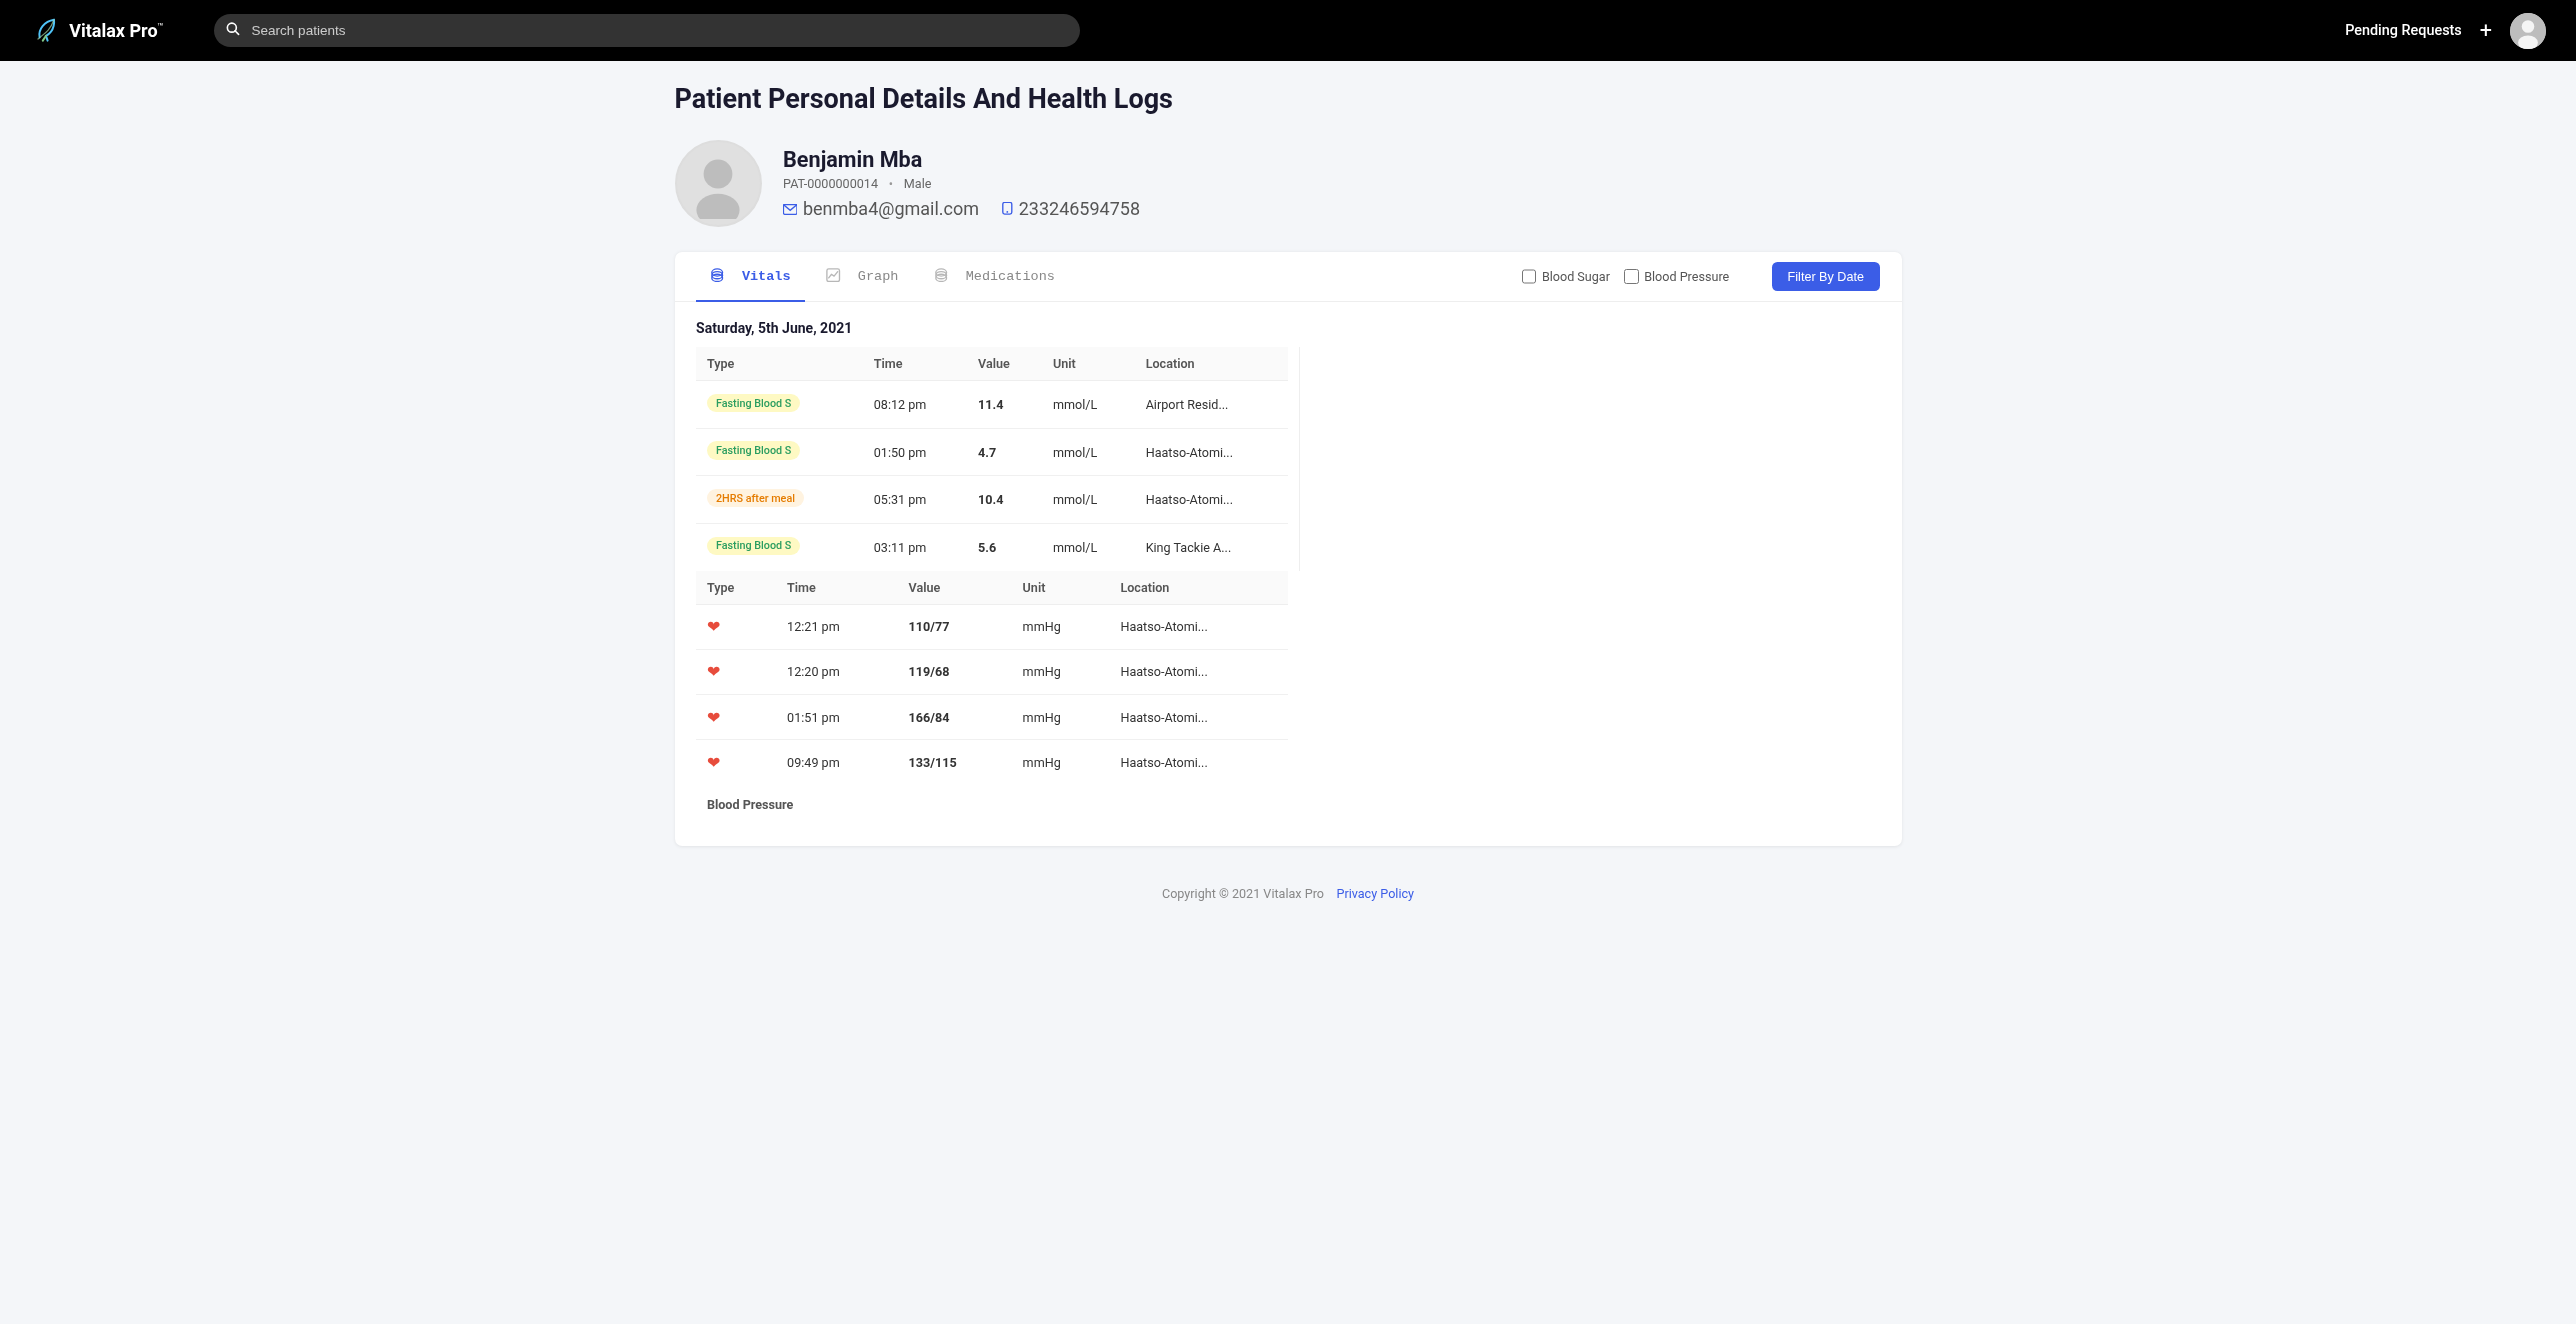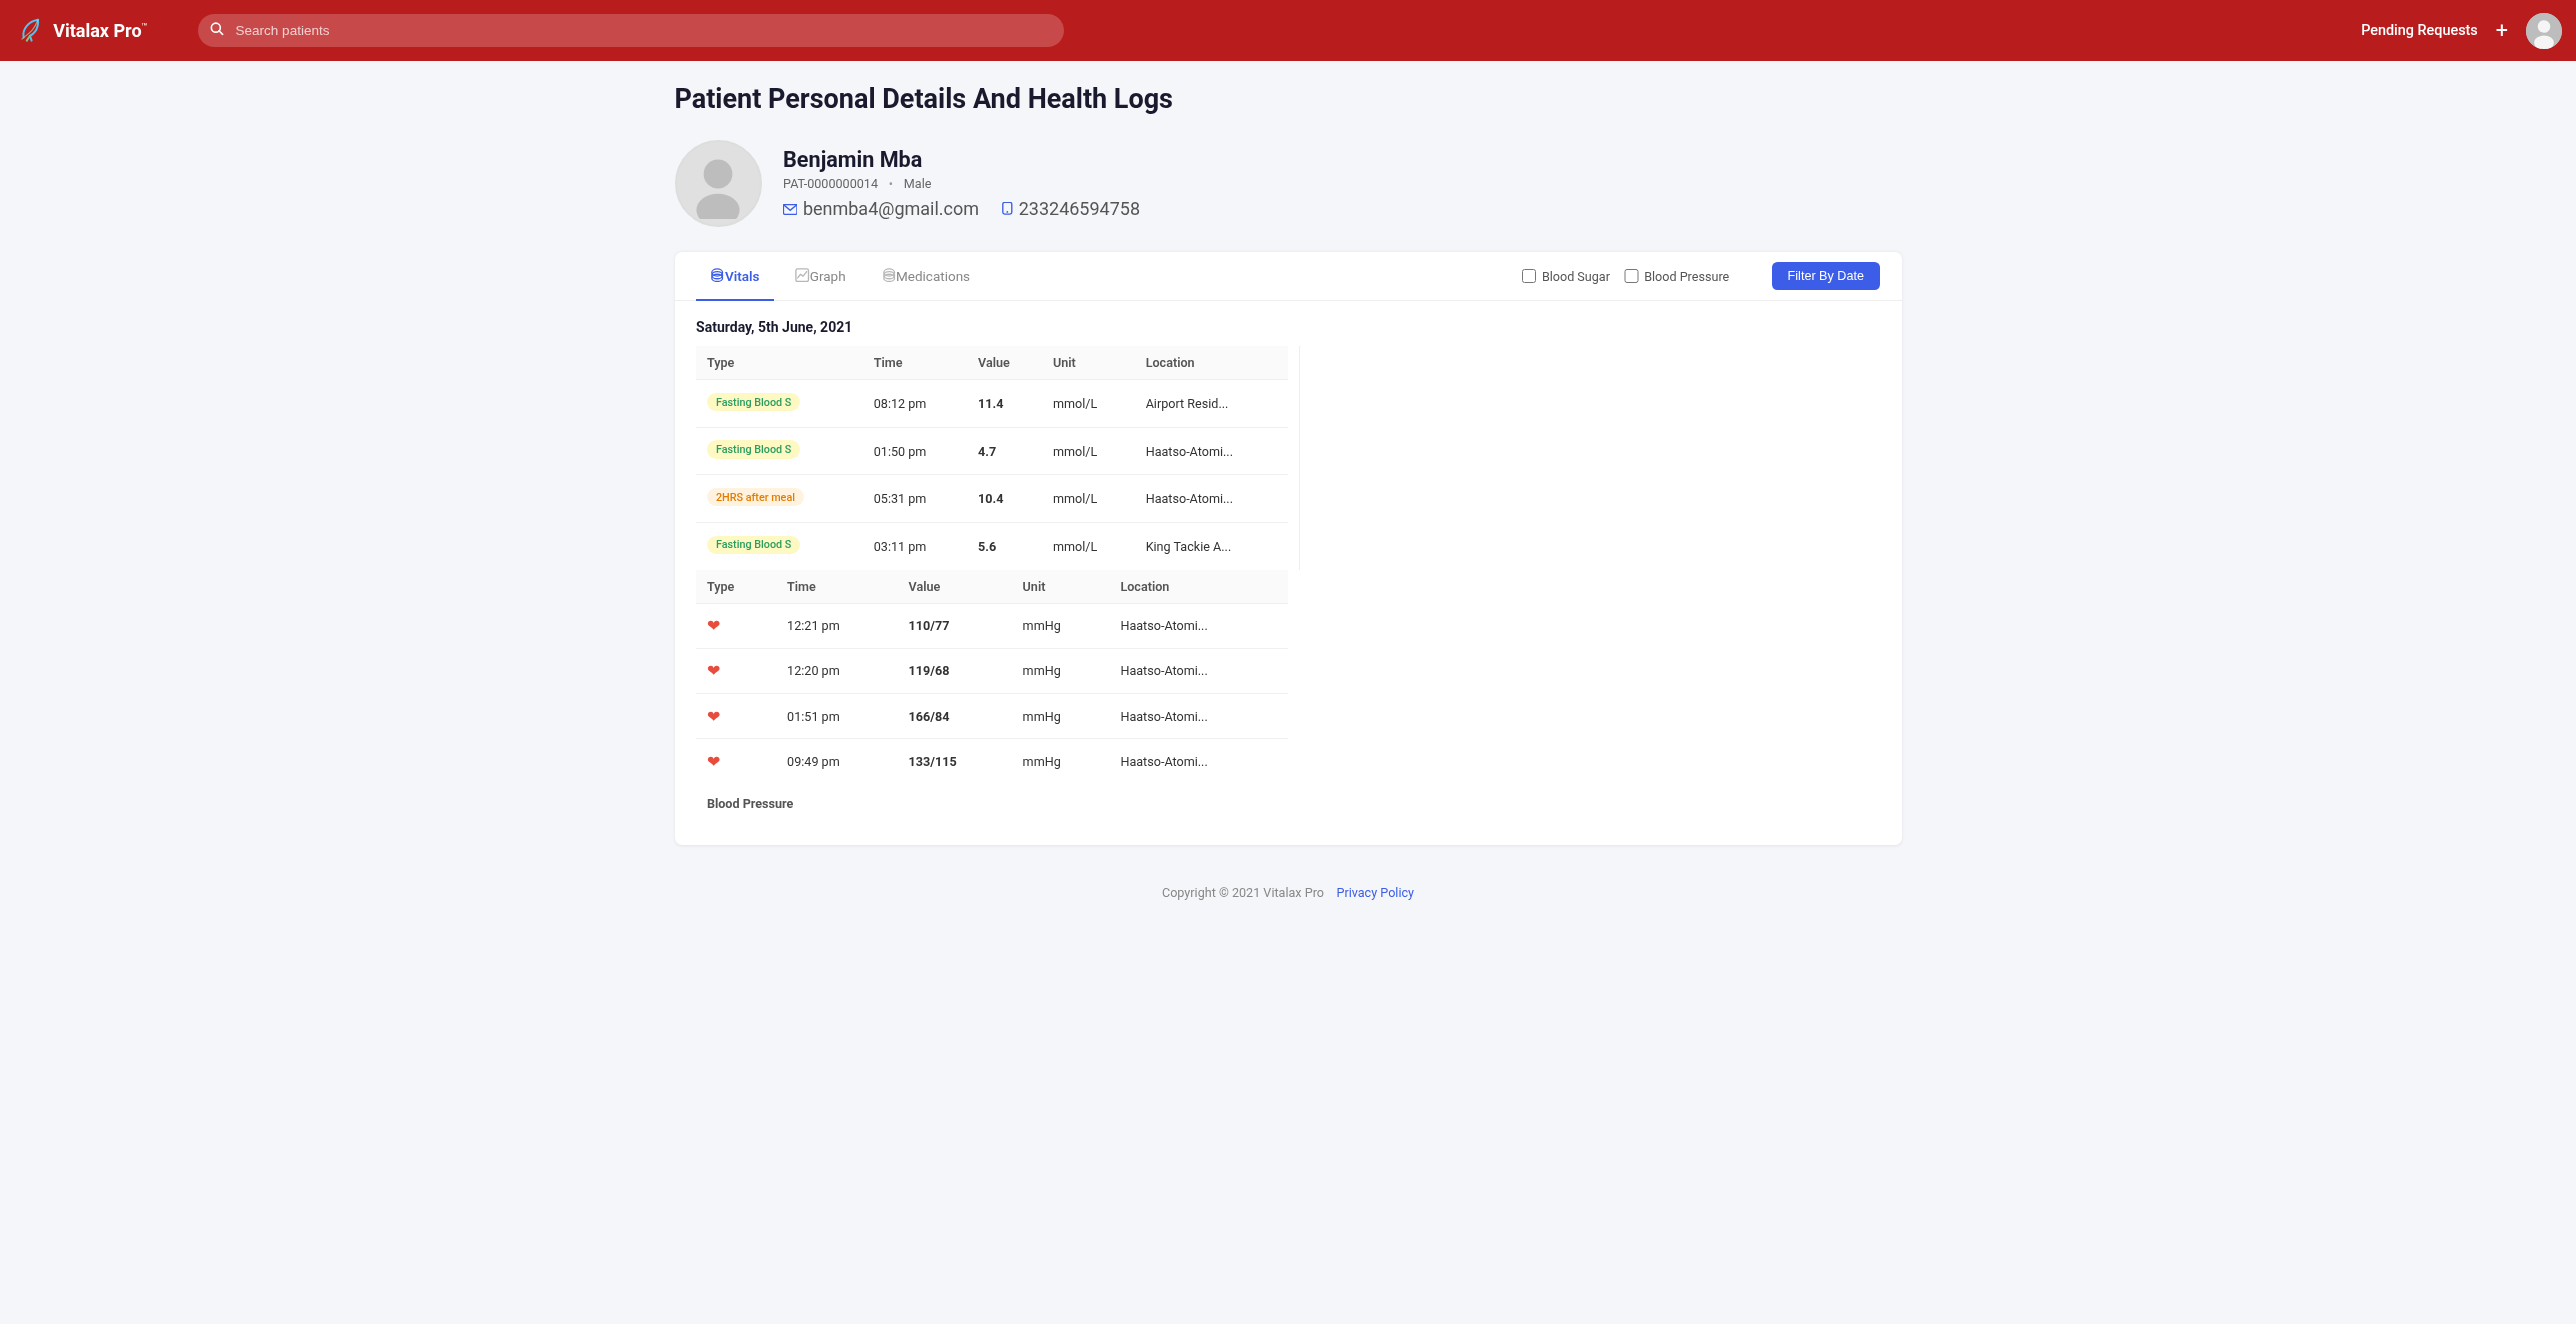--- a/index.html
+++ b/index.html
@@ -1,23 +1,23 @@
 <!DOCTYPE html>
 <html style="font-size:14.4px"><head>
   <meta charset="utf-8">
   <style>
     * { box-sizing: border-box; margin: 0; padding: 0; }
     body { font-family: -apple-system, BlinkMacSystemFont, 'Segoe UI', Roboto, sans-serif; background: #f4f6f9; color: #333; }
 
     
     .header {
-      background: #b91c1c;
-      display: flex;
-      align-items: center;
-      padding: 0 14px;
+      background: #000000;
+      display: flex;
+      align-items: center;
+      padding: 0 30px;
       height: 61px;
       gap: 21.6px;
     }
     .logo-area {
       display: flex;
       align-items: center;
       gap: 7.2px;
       min-width: 162px;
     }
     .logo-icon {
@@ -175,27 +175,28 @@
     .tabs-header {
       display: flex;
       align-items: center;
       padding: 0 21.6px;
       border-bottom: 0.9px solid #eee;
       gap: 7.2px;
     }
     .tab {
       display: flex;
       align-items: center;
-      gap: 0;
+      gap: 17px;
       padding: 16px 14.4px 14.4px;
       font-size: 13.5px;
       color: #888;
       cursor: pointer;
       border-bottom: 2.7px solid transparent;
       margin-bottom: -0.9px;
+      font-family: Liberation Mono, monospace;
     }
     .tab.active {
       color: #3b5de7;
       border-bottom-color: #3b5de7;
       font-weight: 600;
     }
     .tab-icon { opacity: 0.6; }
     .tab.active .tab-icon { opacity: 1; }
 
     .tabs-filters {

